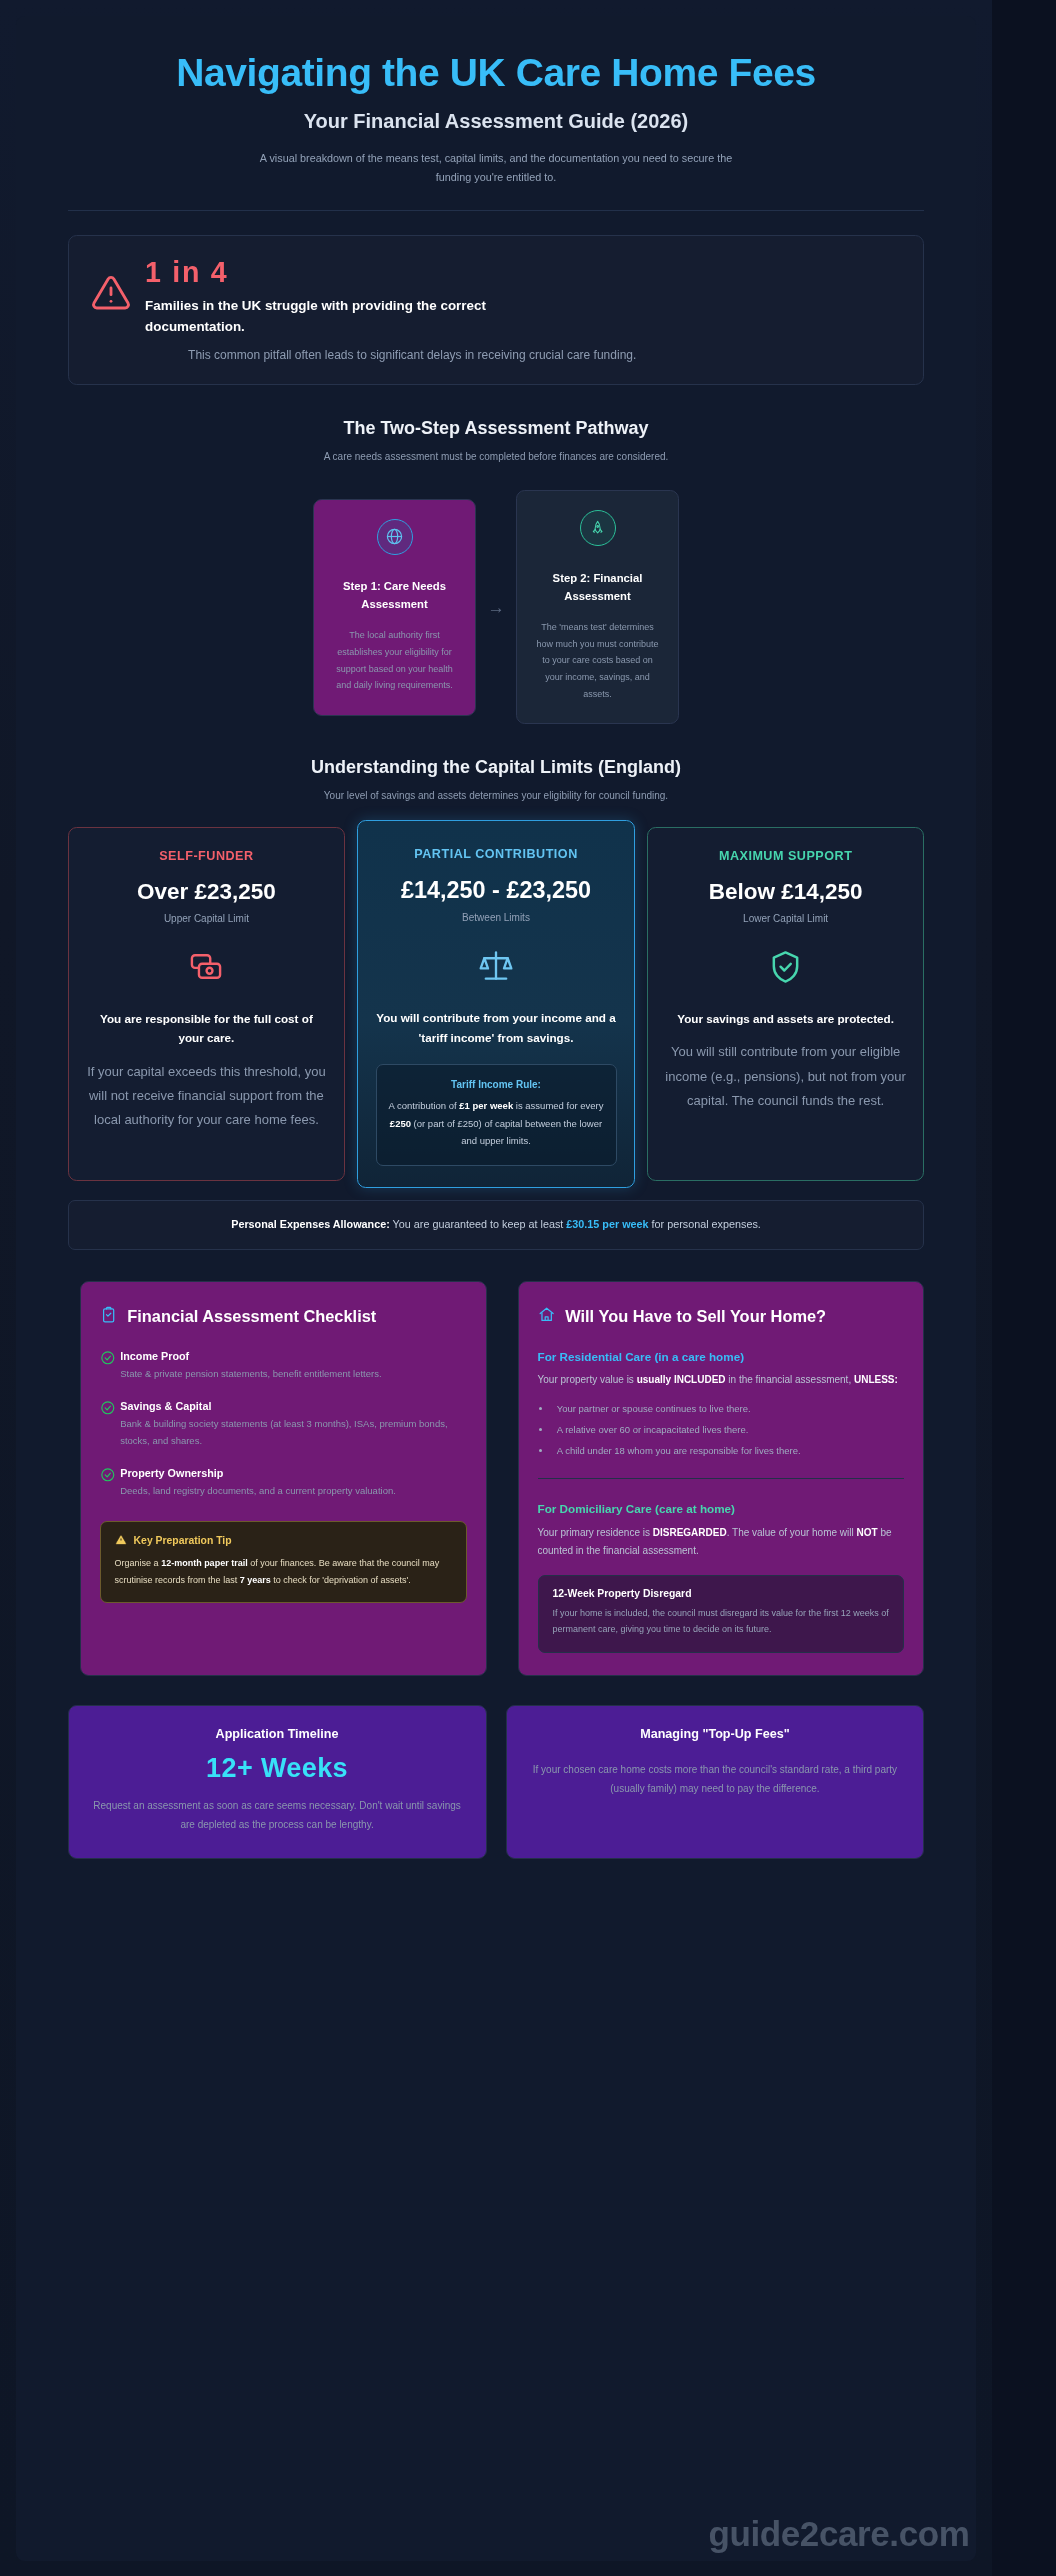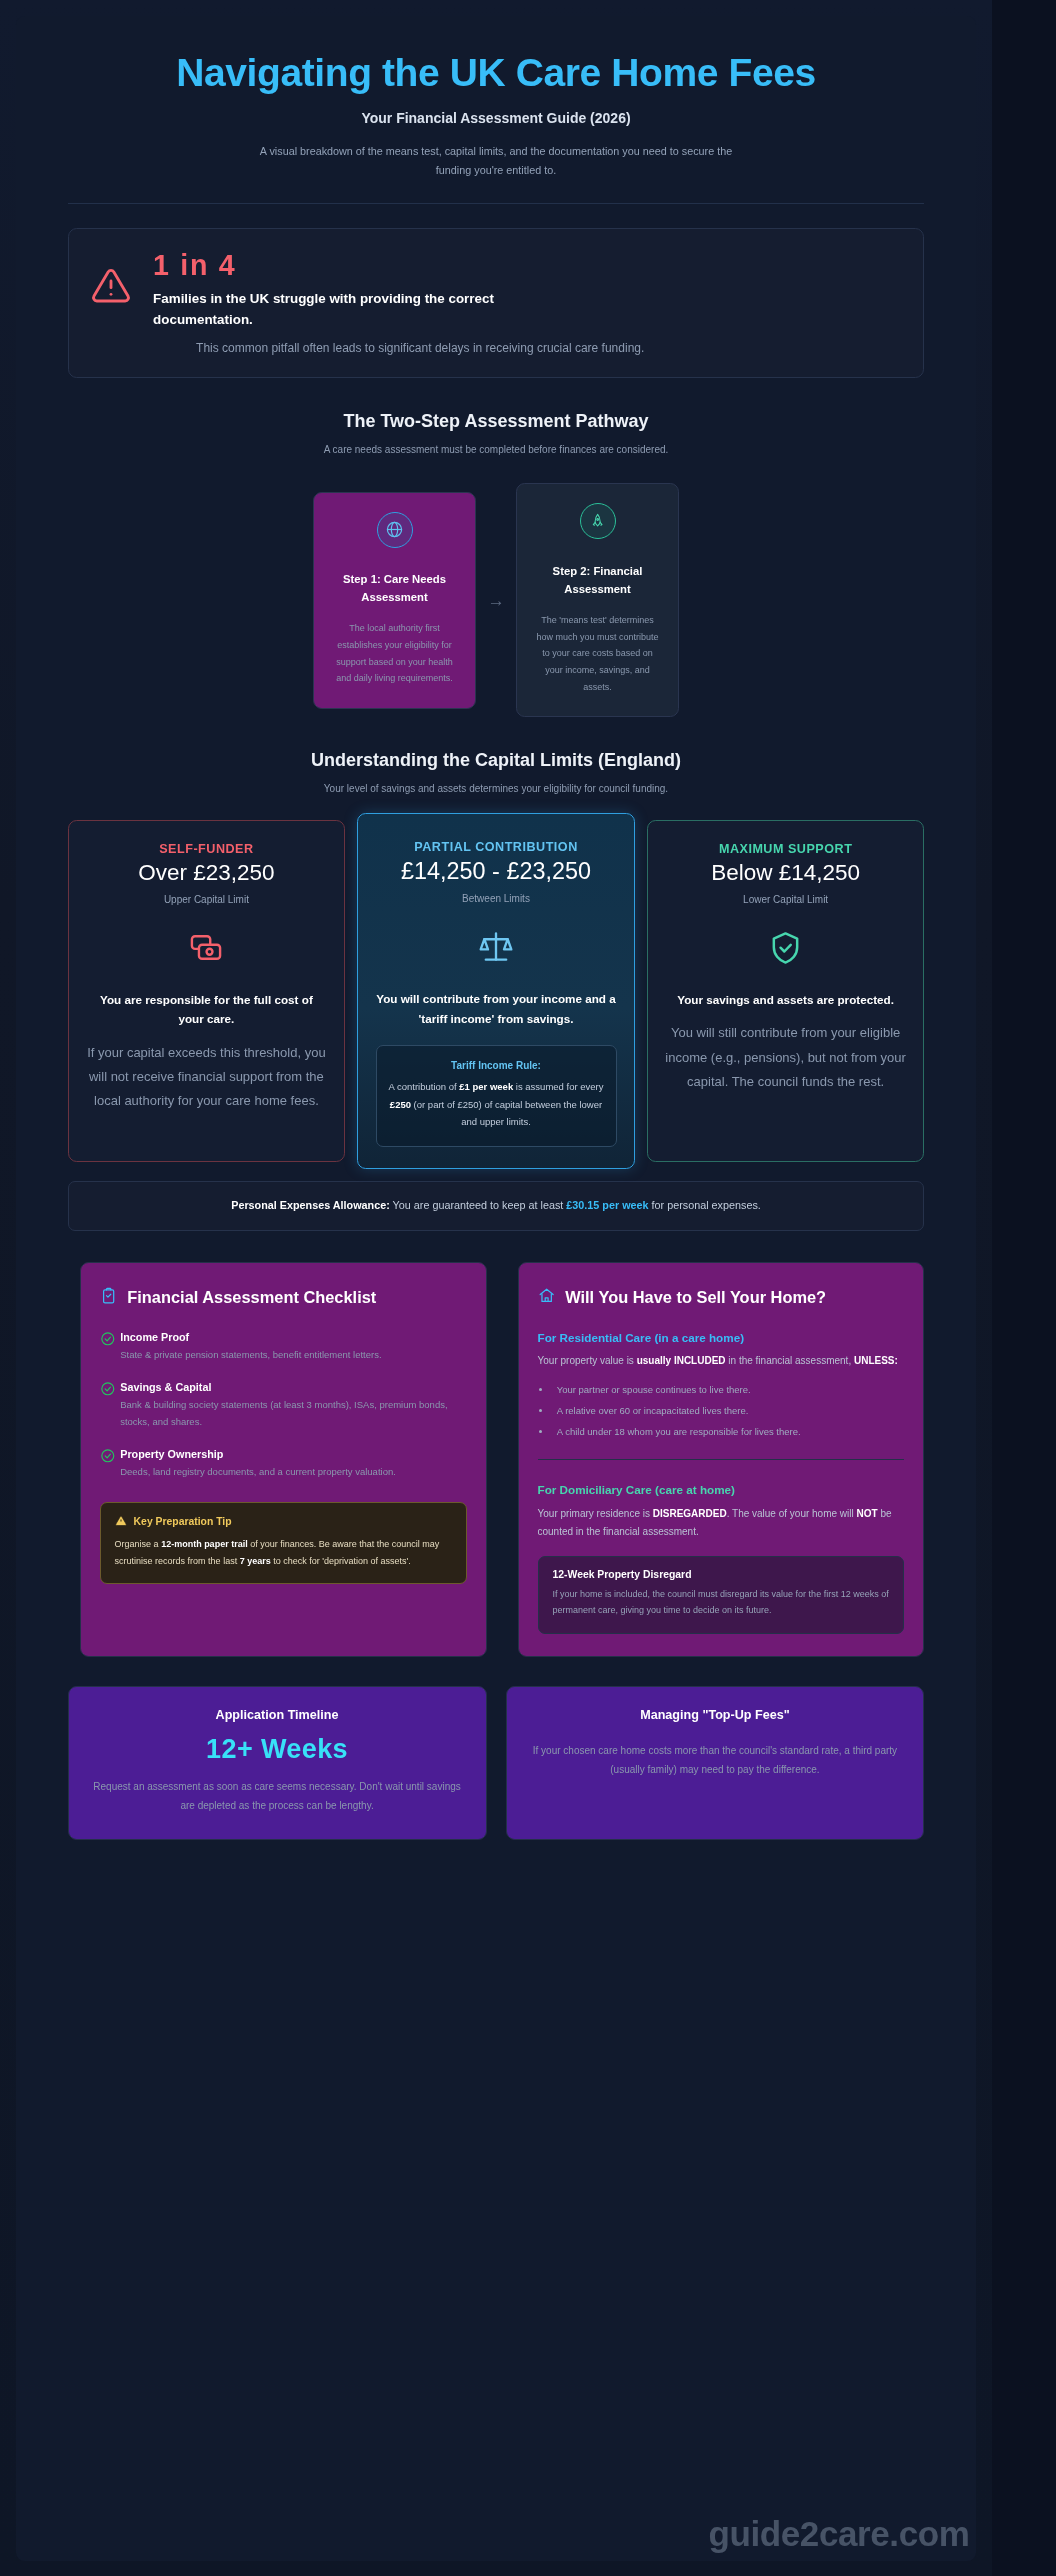--- a/index.html
+++ b/index.html
@@ -35,21 +35,21 @@
     text-align: center;
     font-size: 39px;
     line-height: 1.1;
     font-weight: 700;
     color: #38bdf8;
     letter-spacing: -0.4px;
     padding: 7px 35px 0 35px;
   }
   .hero-sub {
     text-align: center;
-    font-size: 14px;
+    font-size: 20px;
     font-weight: 700;
     color: #dbe3ef;
     margin-top: 15.6px;
   }
   .hero-desc {
     text-align: center;
     font-size: 10.8px;
     line-height: 1.75;
     color: #93a2b8;
     margin: 15.6px auto 0 auto;
@@ -62,21 +62,21 @@
   }
 
   
   .alert {
     margin-top: 24px;
     background: #151d30;
     border: 0.9px solid #26324b;
     border-radius: 8.7px;
     padding: 21px 22.5px 22.5px 22.5px;
     display: flex;
-    gap: 22px;
+    gap: 14px;
     align-items: flex-start;
   }
   .alert-icon { flex: 0 0 auto; padding-top: 15.6px; }
   .alert-body { flex: 1 1 auto; }
   .alert-stat {
     font-size: 28.6px;
     font-weight: 700;
     color: #f4606b;
     letter-spacing: 1.7px;
     line-height: 1.1;
@@ -189,24 +189,24 @@
     font-size: 12.6px;
     font-weight: 700;
     letter-spacing: 0.5px;
     line-height: 1.5;
   }
   .cap-label.red { color: #f4606b; }
   .cap-label.blue { color: #63c4f2; }
   .cap-label.green { color: #47d6ae; }
   .cap-amount {
     font-size: 22.5px;
-    font-weight: 400;
+    font-weight: 700;
     color: #ffffff;
     line-height: 1.25;
-    margin-top: 0;
+    margin-top: 12px;
   }
   .cap-amount.big { font-size: 23.4px; }
   .cap-sublabel {
     font-size: 10px;
     color: #93a2b8;
     margin-top: 7px;
   }
   .cap-icon { margin: 22.5px auto 0 auto; height: 40px; display:flex; align-items:center; justify-content:center; }
   .cap-headline {
     font-size: 11.7px;

